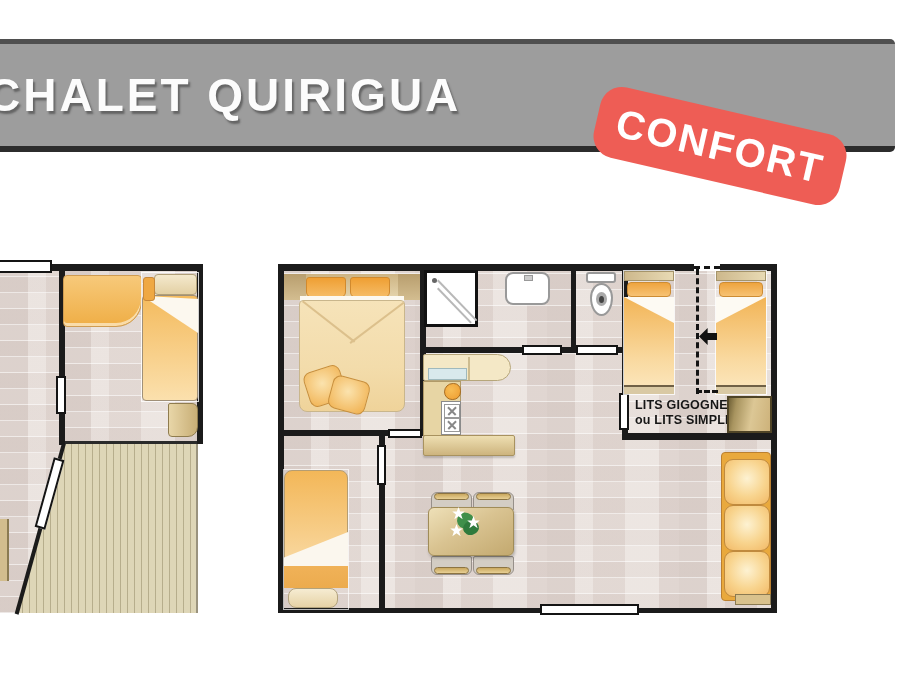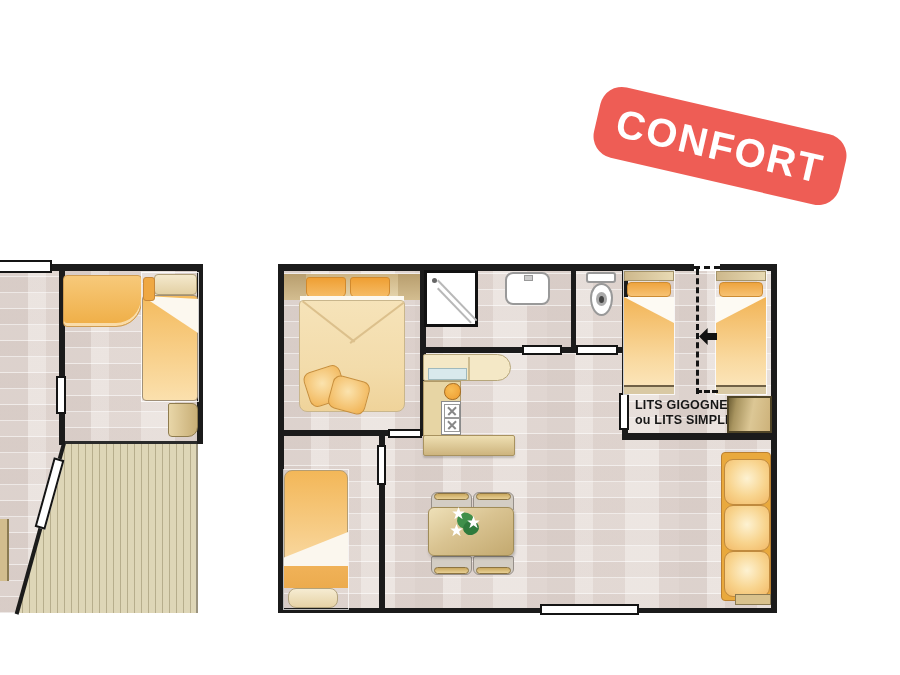--- a/index.html
+++ b/index.html
@@ -37,20 +37,23 @@
          background:radial-gradient(circle at 50% 42%, #fdf2d2 0%, #f8d48e 55%, #f2b966 100%);}
   .flower{position:absolute;width:13px;height:13px;background:#fff;
          clip-path:polygon(50% 0,63% 35%,98% 35%,70% 57%,82% 95%,50% 72%,18% 95%,30% 57%,2% 35%,37% 35%);}
   .beds-label{position:absolute;font-size:12.5px;font-weight:700;color:#161616;line-height:15px;letter-spacing:.2px;}
 </style>
 </head>
 <body>
 
 <div class="stage">
 
+  <div class="abs banner" style="left:0;top:39px;width:895px;height:113px;">
+    <div class="banner-title">CHALET QUIRIGUA</div>
+  </div>
   <div class="abs badge" style="left:594px;top:110px;width:252px;height:72px;">CONFORT</div>
 
   <div class="floor" style="left:0;top:269px;width:63px;height:344px;"></div>
   <div class="floor" style="left:63px;top:269px;width:134px;height:175px;"></div>
   <div class="deck" style="left:15px;top:443px;width:183px;height:170px;clip-path:polygon(26% 0,100% 0,100% 100%,0 100%);"></div>
   <div class="abs" style="left:62px;top:441px;width:136px;height:3px;background:#2a2a2a;"></div>
   <div class="abs" style="left:196px;top:444px;width:2px;height:169px;background:#9a937e;"></div>
 
   <div class="wall" style="left:0;top:264px;width:203px;height:7px;"></div>
   <div class="wall" style="left:197px;top:264px;width:6px;height:180px;"></div>

